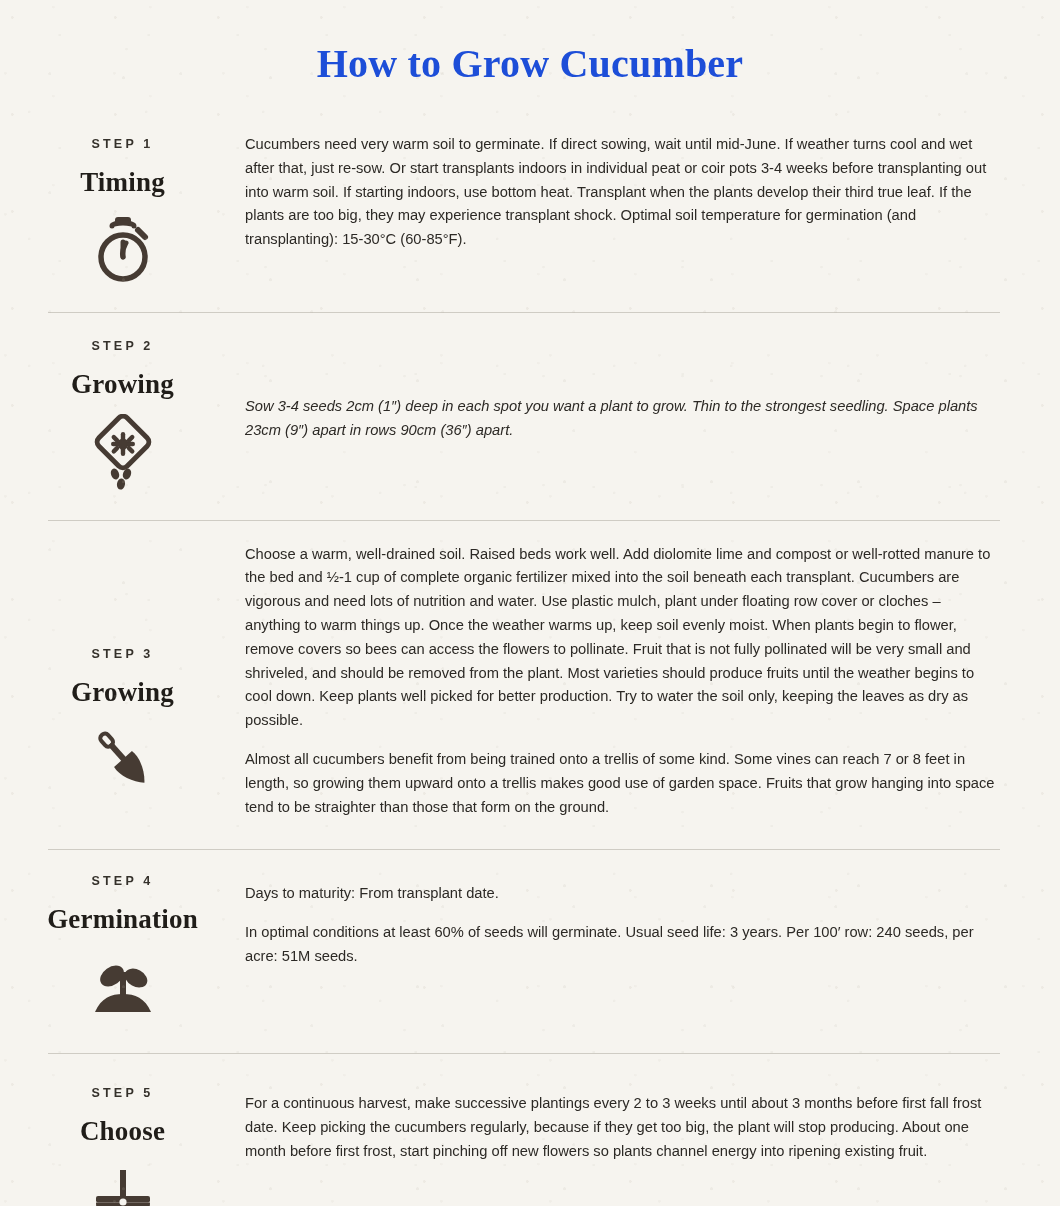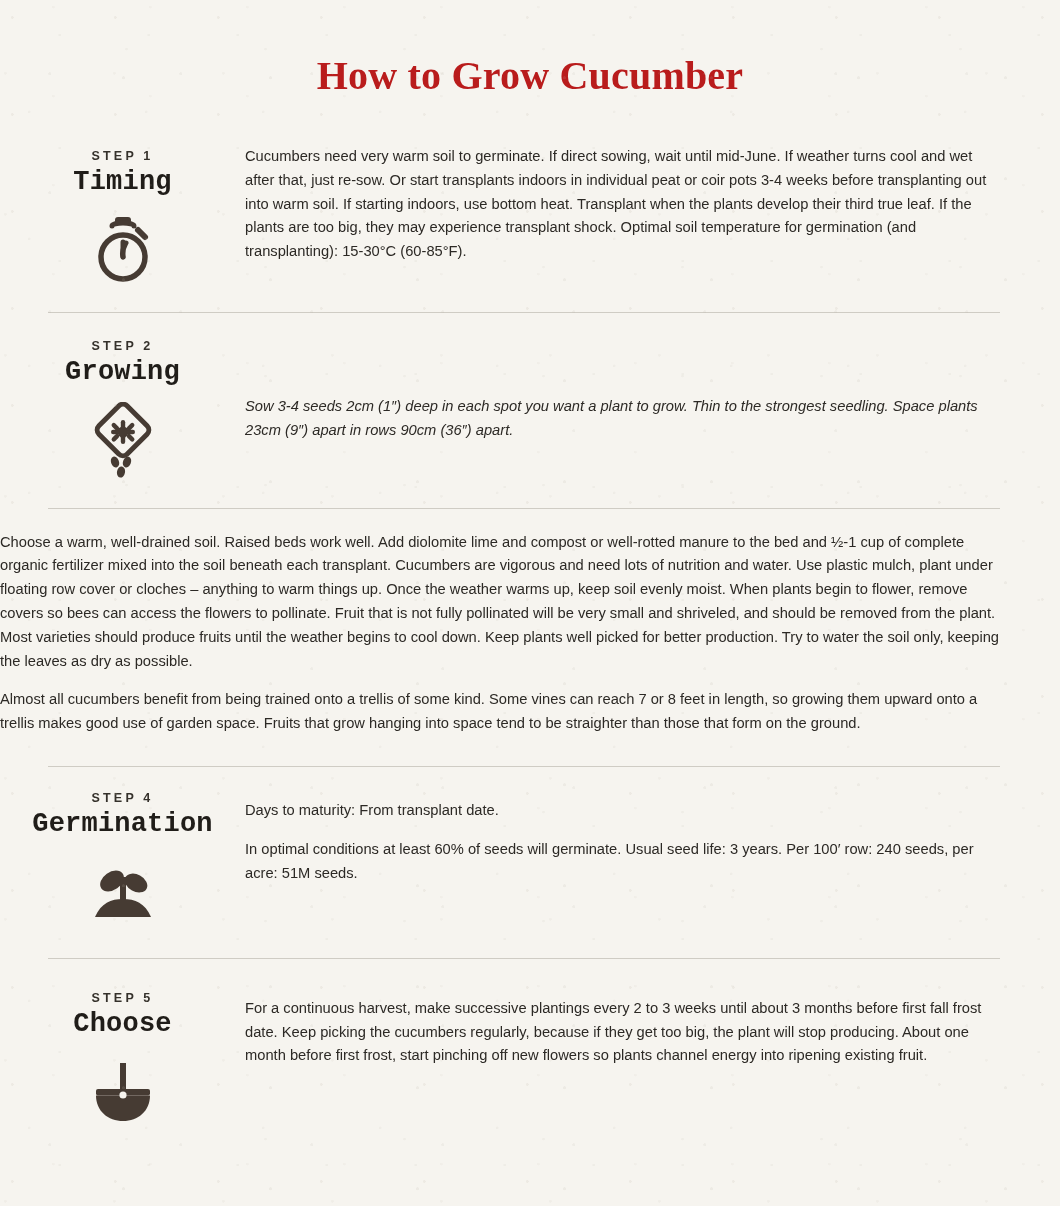--- a/index.html
+++ b/index.html
@@ -34,23 +34,23 @@
     opacity: 0.85;
     z-index: 5;
   }
 
   .page-title {
     text-align: center;
     font-family: "Liberation Serif", serif;
     font-weight: bold;
     font-size: 40px;
     letter-spacing: 0.2px;
-    color: #b91c1c;
+    color: #1d4ed8;
     padding-top: 36px;
-    margin: 16px;
+    margin: 4px;
   }
 
   .steps {
     margin-top: 40px;
   }
 
   .step-row {
     display: flex;
     align-items: flex-start;
     position: relative;
@@ -75,26 +75,26 @@
     font-family: "Liberation Sans", sans-serif;
     font-weight: bold;
     font-size: 12.5px;
     letter-spacing: 3.2px;
     color: #35312b;
     text-transform: uppercase;
     line-height: 1.2;
   }
 
   .step-title {
-    font-family: Liberation Mono, monospace;
+    font-family: Liberation Serif, serif;
     font-weight: bold;
     font-size: 27px;
     color: #201d19;
     line-height: 1.25;
-    margin-top: 2px;
+    margin-top: 14px;
     letter-spacing: 0.2px;
   }
 
   .step-icon {
     margin-top: 14px;
     display: flex;
     justify-content: center;
     align-items: center;
     height: 72px;
   }
@@ -182,20 +182,33 @@
         </svg>
       </div>
     </div>
     <div class="step-body">
       <p>Sow 3-4 seeds 2cm (1″) deep in each spot you want a plant to grow. Thin to the strongest seedling. Space plants 23cm (9″) apart in rows 90cm (36″) apart.</p>
     </div>
   </div>
   <div class="divider"></div>
 
   <div class="step-row row-3">
+    <div class="step-aside">
+      <div class="step-label">STEP 3</div>
+      <div class="step-title">Growing</div>
+      <div class="step-icon">
+        <svg width="72" height="72" viewBox="0 0 72 72" fill="none">
+          <g transform="rotate(-42 36 36)">
+            <rect x="32" y="4" width="9" height="14" rx="4" stroke="#463b33" stroke-width="4" fill="none"></rect>
+            <rect x="33.5" y="16" width="6" height="22" fill="#463b33"></rect>
+            <path d="M24 36 L48 36 C50 46, 44 60, 36 68 C28 60, 22 46, 24 36 Z" fill="#463b33"></path>
+          </g>
+        </svg>
+      </div>
+    </div>
     <div class="step-body">
       <p>Choose a warm, well-drained soil. Raised beds work well. Add diolomite lime and compost or well-rotted manure to the bed and ½-1 cup of complete organic fertilizer mixed into the soil beneath each transplant. Cucumbers are vigorous and need lots of nutrition and water. Use plastic mulch, plant under floating row cover or cloches – anything to warm things up. Once the weather warms up, keep soil evenly moist. When plants begin to flower, remove covers so bees can access the flowers to pollinate. Fruit that is not fully pollinated will be very small and shriveled, and should be removed from the plant. Most varieties should produce fruits until the weather begins to cool down. Keep plants well picked for better production. Try to water the soil only, keeping the leaves as dry as possible.</p>
       <p>Almost all cucumbers benefit from being trained onto a trellis of some kind. Some vines can reach 7 or 8 feet in length, so growing them upward onto a trellis makes good use of garden space. Fruits that grow hanging into space tend to be straighter than those that form on the ground.</p>
     </div>
   </div>
   <div class="divider"></div>
 
   <div class="step-row row-4">
     <div class="step-aside">
       <div class="step-label">STEP 4</div>

